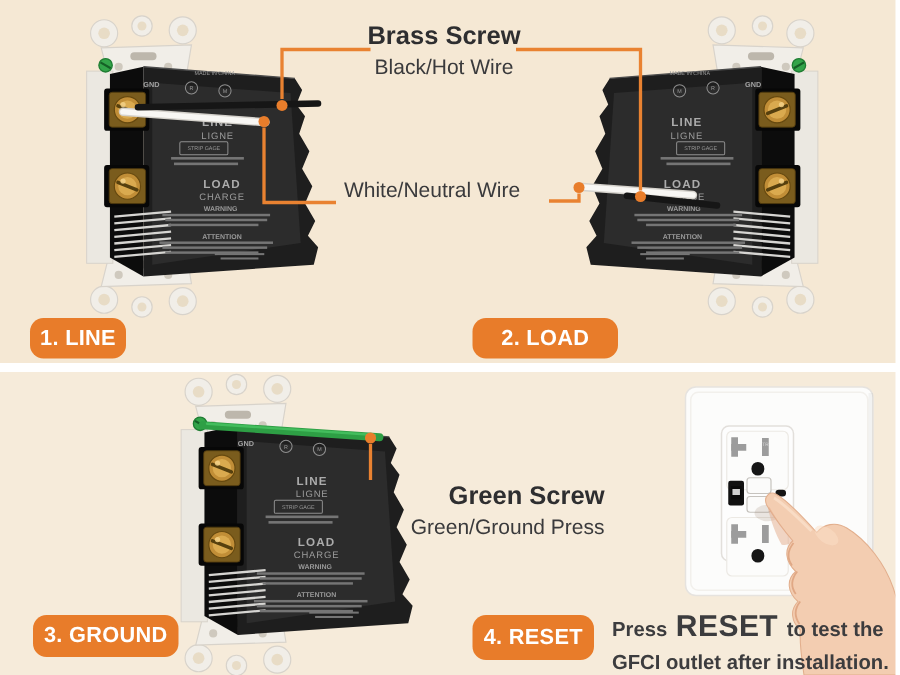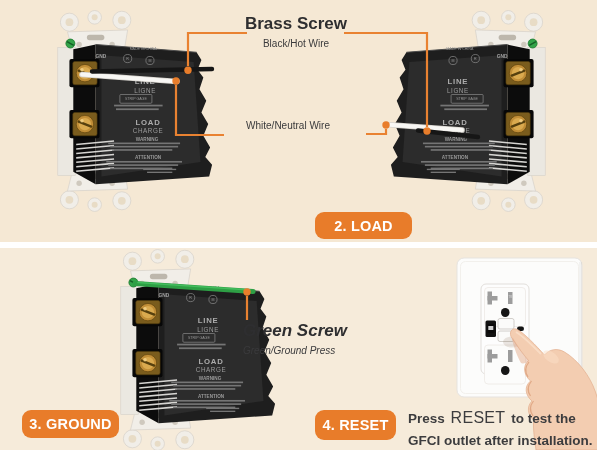--- a/index.html
+++ b/index.html
@@ -5,28 +5,28 @@
   html,body{margin:0;padding:0;background:#ddd;}
   .stage{position:relative;width:600px;height:450px;overflow:hidden;
          font-family:"Liberation Sans",sans-serif;background:#F5E8D4;}
   .abs{position:absolute;}
   .sec-top{left:0;top:0;width:600px;height:242px;background:#F5E8D4;}
   .sec-div{left:0;top:242px;width:600px;height:6px;background:#FFFFFF;}
   .sec-bot{left:0;top:248px;width:600px;height:202px;background:#F6EBDA;}
   .edge-right{left:597px;top:0;width:3px;height:450px;background:#FFFFFF;}
   .callout{color:#333;text-align:center;}
   .co-title{font-weight:700;font-size:17px;line-height:20px;color:#2E2E30;}
-  .co-sub{font-weight:400;font-size:10px;line-height:20px;color:#3A3A3C;}
-  .callout-left{text-align:left;font-style:italic;}
+  .co-sub{font-weight:400;font-size:14px;line-height:20px;color:#3A3A3C;}
+  .callout-left{text-align:right;}
   .badge{position:absolute;background:#E87C2A;color:#FFFFFF;font-weight:800;
          font-size:14.5px;display:flex;align-items:center;justify-content:center;
          border-radius:9px;letter-spacing:0.2px;}
   .note{position:absolute;left:408px;top:407px;width:192px;color:#3C3C3E;
         font-size:13.5px;font-weight:700;line-height:22px;}
-  .note .kw{font-size:16px;font-weight:400;letter-spacing:0.3px;margin:0 2px;}
+  .note .kw{font-size:20px;font-weight:700;letter-spacing:0.3px;margin:0 2px;}
   svg text{font-family:"Liberation Sans",sans-serif;}
   .dl-big{font-size:8px;font-weight:bold;fill:#ACACAC;letter-spacing:0.8px;text-anchor:middle;}
   .dl-med{font-size:6.5px;fill:#9C9C9C;letter-spacing:0.6px;text-anchor:middle;}
   .dl-sm{font-size:4.8px;font-weight:bold;fill:#9A9A9A;text-anchor:middle;}
   .dl-tiny{font-size:3.7px;fill:#989898;text-anchor:middle;}
   .dl-gnd{font-size:5px;font-weight:bold;fill:#A2A2A2;text-anchor:middle;}
   .logo-circ{fill:none;stroke:#8F8F8F;stroke-width:0.7;}
   .strip-box{fill:none;stroke:#8E8E8E;stroke-width:0.7;}
 </style>
 </head>
@@ -270,20 +270,21 @@
     <div class="co-sub">Black/Hot Wire</div>
   </div>
   <div class="abs callout" style="left:220px;top:116px;width:136px">
     <div class="co-sub">White/Neutral Wire</div>
   </div>
   <div class="abs callout callout-left" style="left:243px;top:321px;width:160px">
     <div class="co-title">Green Screw</div>
     <div class="co-sub">Green/Ground Press</div>
   </div>
 
+  <div class="badge" style="left:20px;top:212px;width:64px;height:27px">1. LINE</div>
   <div class="badge" style="left:315px;top:212px;width:97px;height:27px">2. LOAD</div>
   <div class="badge" style="left:22px;top:410px;width:97px;height:28px">3. GROUND</div>
   <div class="badge" style="left:315px;top:410px;width:81px;height:30px">4. RESET</div>
 
   <div class="note">
     <div>
       <span>Press</span>
       <span class="kw">RESET</span>
       <span>to test the</span>
     </div>

